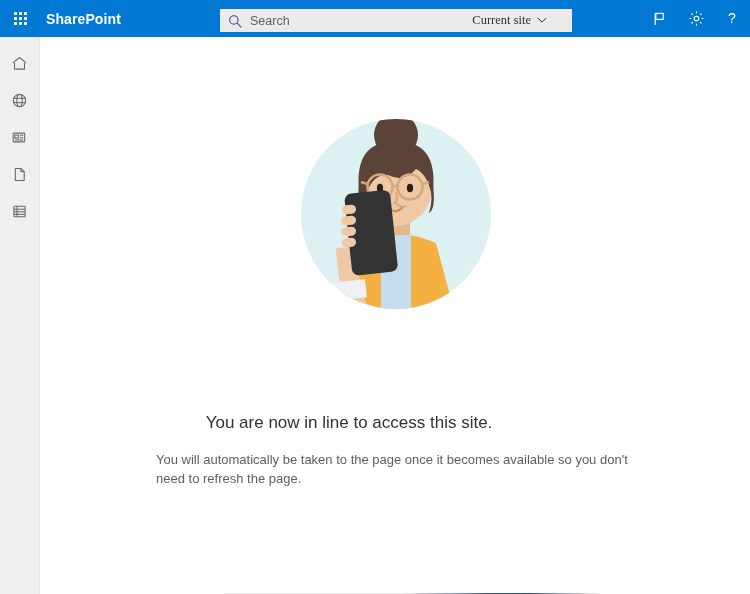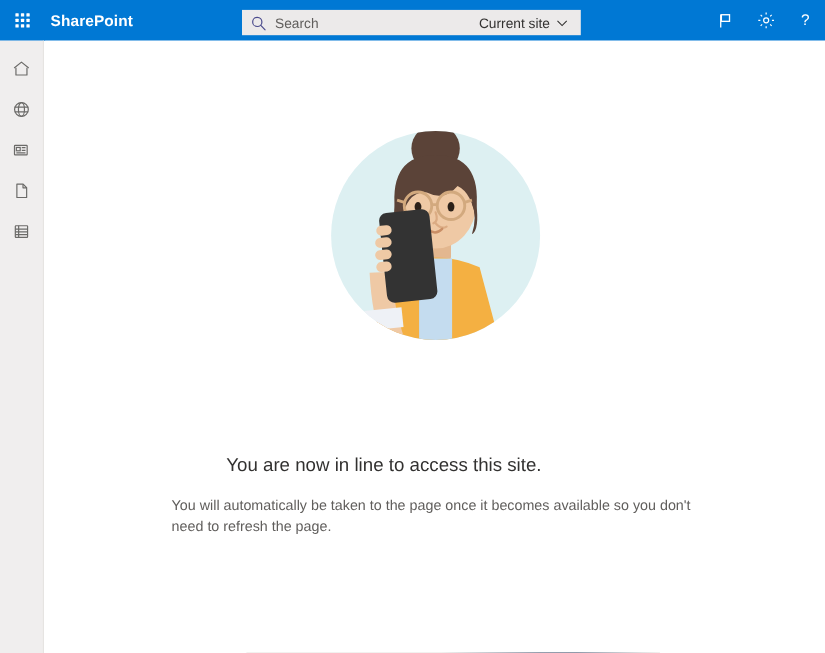--- a/index.html
+++ b/index.html
@@ -52,21 +52,21 @@
     font-weight: bold;
     letter-spacing: 0.1px;
     margin-left: 6px;
     cursor: pointer;
     white-space: nowrap;
   }
   .searchbox {
     position: absolute;
     left: 220px;
     top: 9px;
-    width: 308px;
+    width: 352px;
     height: 23px;
     background: #eceaea;
     display: flex;
     align-items: center;
     box-sizing: border-box;
   }
   .searchbox .mag {
     width: 30px;
     display: flex;
     align-items: center;
@@ -84,23 +84,24 @@
     padding: 0;
     height: 21px;
   }
   .search-input::placeholder { color: #605e5c; opacity: 1; }
   .scope {
     display: flex;
     align-items: center;
     gap: 6px;
     font-size: 12.5px;
     color: #323130;
-    padding-right: 12px;
+    padding-right: 25px;
     cursor: pointer;
     white-space: nowrap;
+    font-family: Liberation Serif, serif;
   }
   .header-right {
     position: absolute;
     right: 0; top: 0;
     height: 37px;
     display: flex;
     align-items: center;
   }
   .hicon {
     width: 36px; height: 37px;

